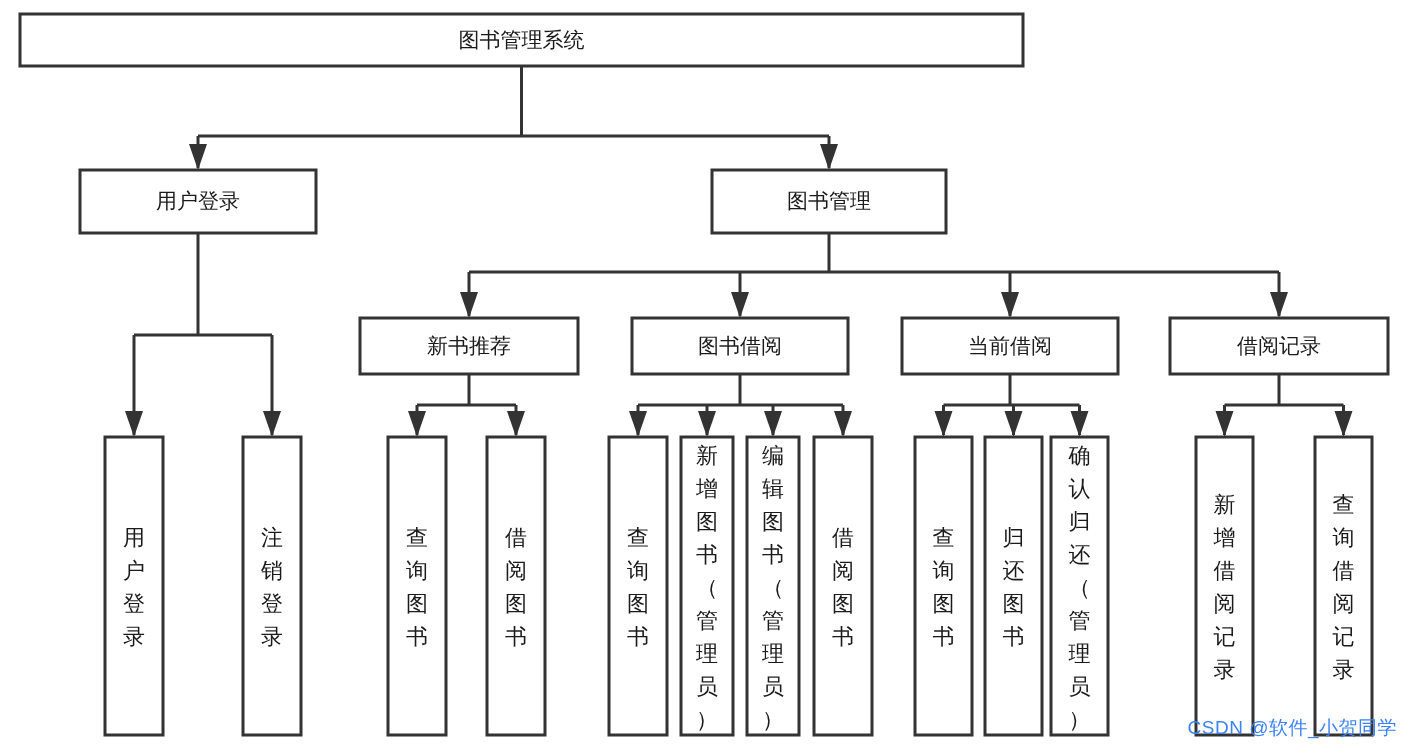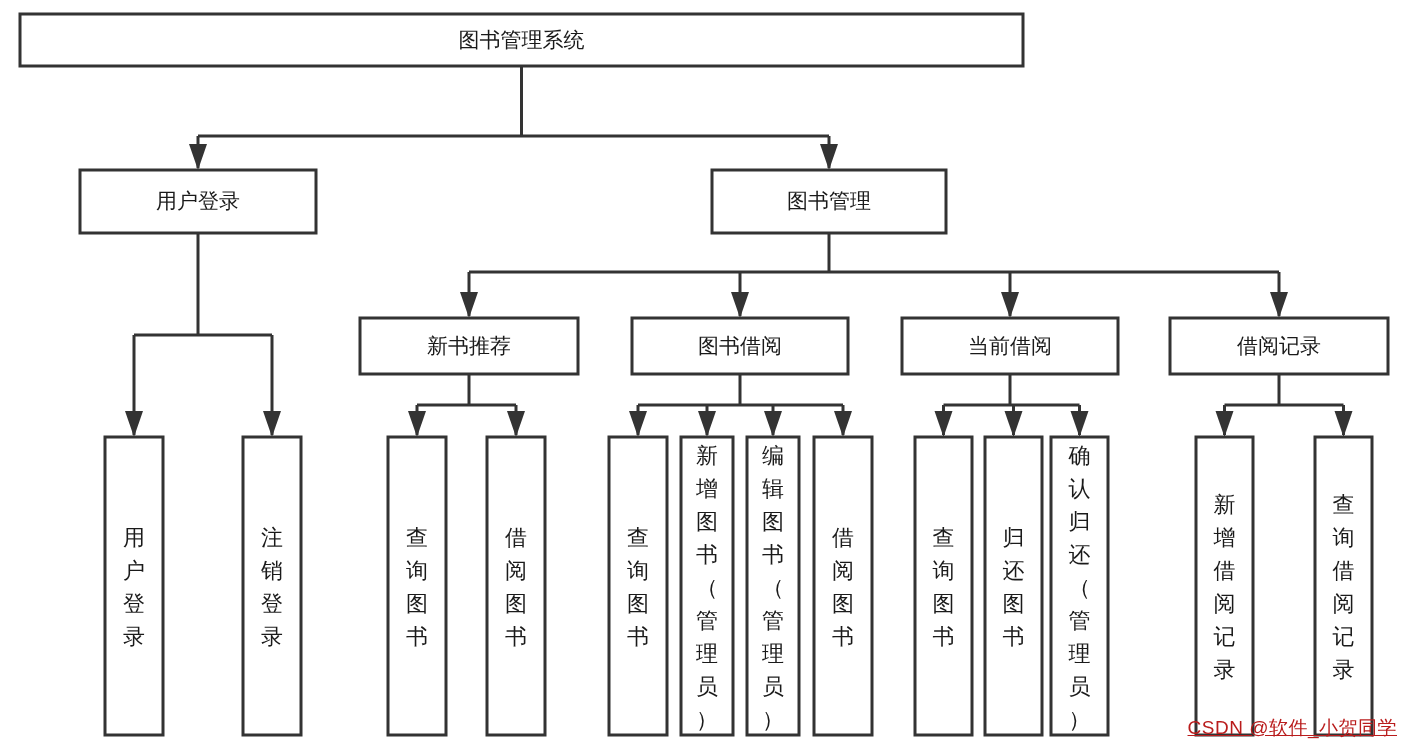--- a/index.html
+++ b/index.html
@@ -45,25 +45,24 @@
   .arrow-head {
     fill: #333333;
     stroke: none;
   }
   .watermark {
     position: absolute;
     right: 8px;
     bottom: 6px;
     font-family: "Liberation Sans", "DejaVu Sans", sans-serif;
     font-size: 19px;
-    color: #b91c1c;
+    color: #3b82f6;
     white-space: nowrap;
     pointer-events: none;
     letter-spacing: 0.5px;
-    text-decoration: underline;
   }
 </style>
 </head>
 <body>
 
 <svg id="diagram" viewBox="0 0 1405 747" xmlns="http://www.w3.org/2000/svg">
   <g id="connectors-layer">
       <line x1="521.5" y1="66" x2="521.5" y2="136" class="connector"></line>
       <line x1="198" y1="136" x2="829" y2="136" class="connector"></line>
       <line x1="198" y1="136" x2="198" y2="168" class="connector"></line>

